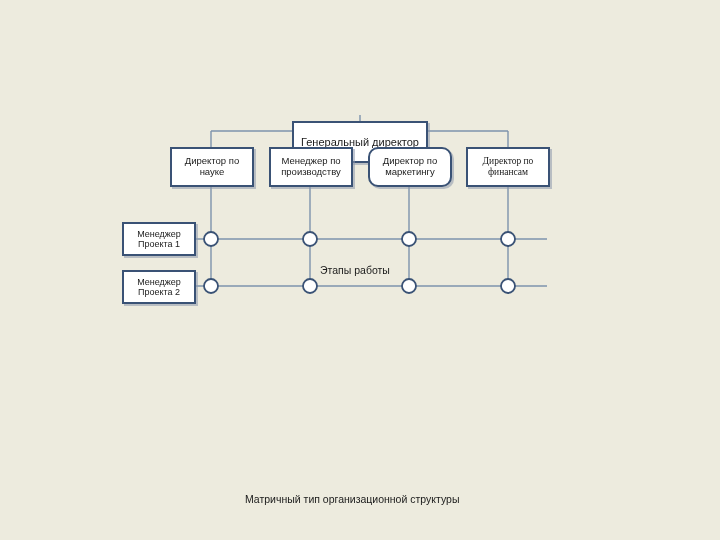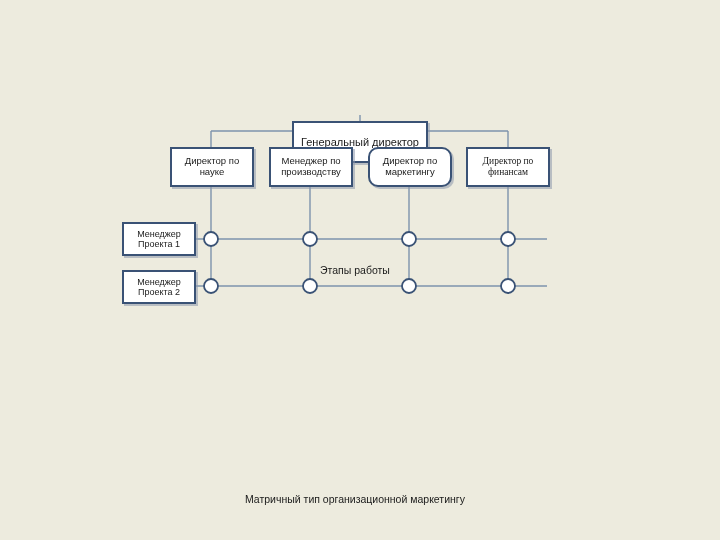--- a/index.html
+++ b/index.html
@@ -147,15 +147,15 @@
 
   <div class="node node-mgr m0">
     <span>Менеджер Проекта 1</span>
   </div>
   <div class="node node-mgr m1">
     <span>Менеджер Проекта 2</span>
   </div>
 
   <div class="stage-label">Этапы работы</div>
 
-  <div class="caption">Матричный тип организационной маркетингу</div>
+  <div class="caption">Матричный тип организационной структуры</div>
 
 </div>
 
 </body></html>

